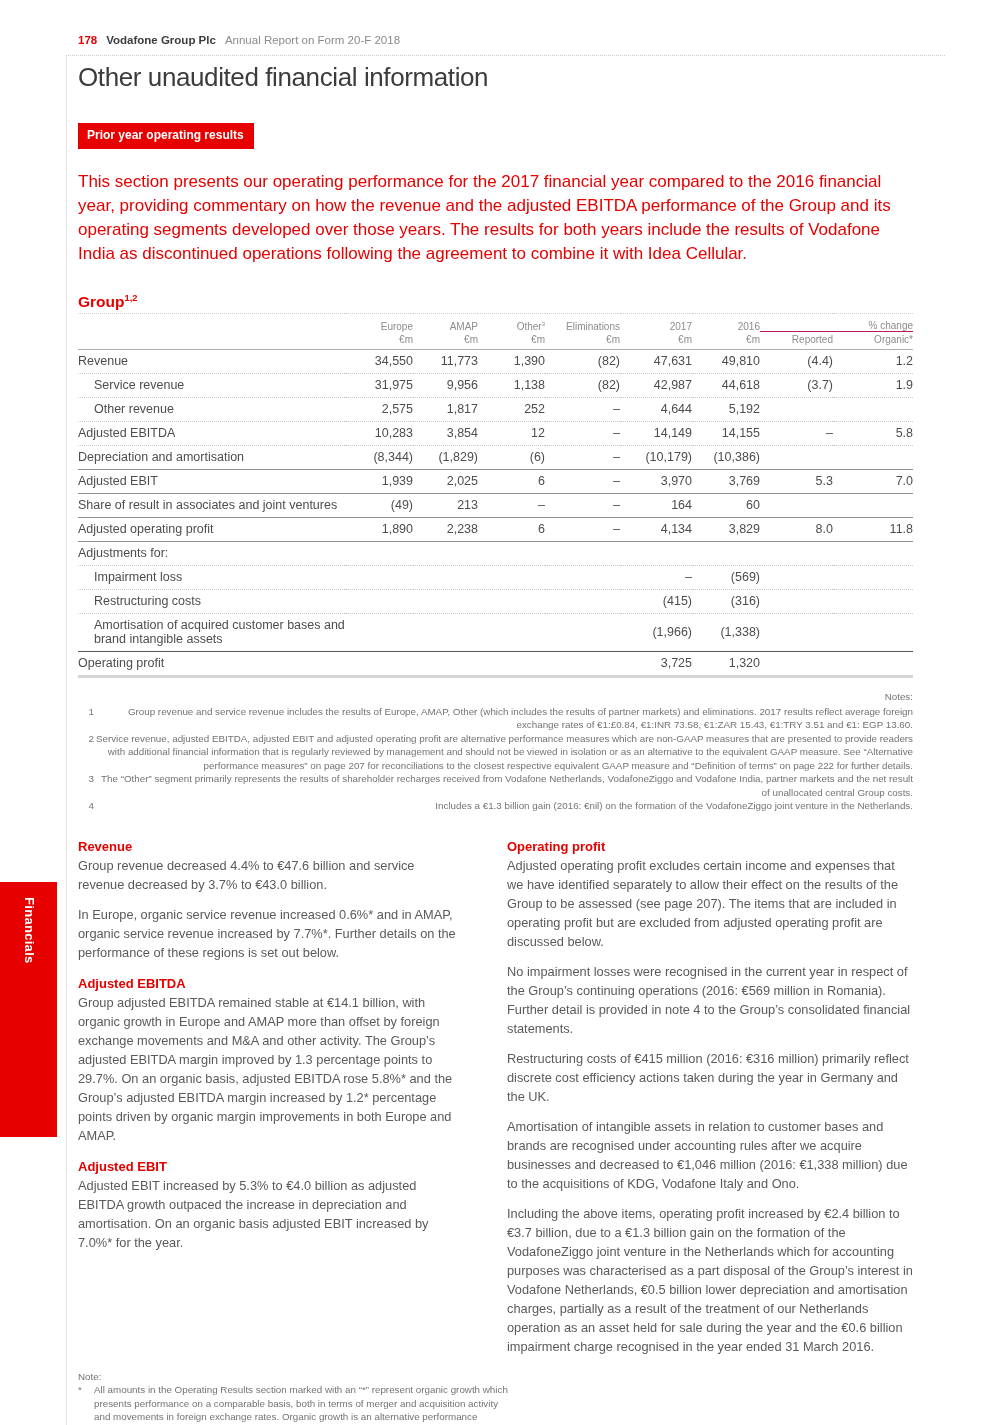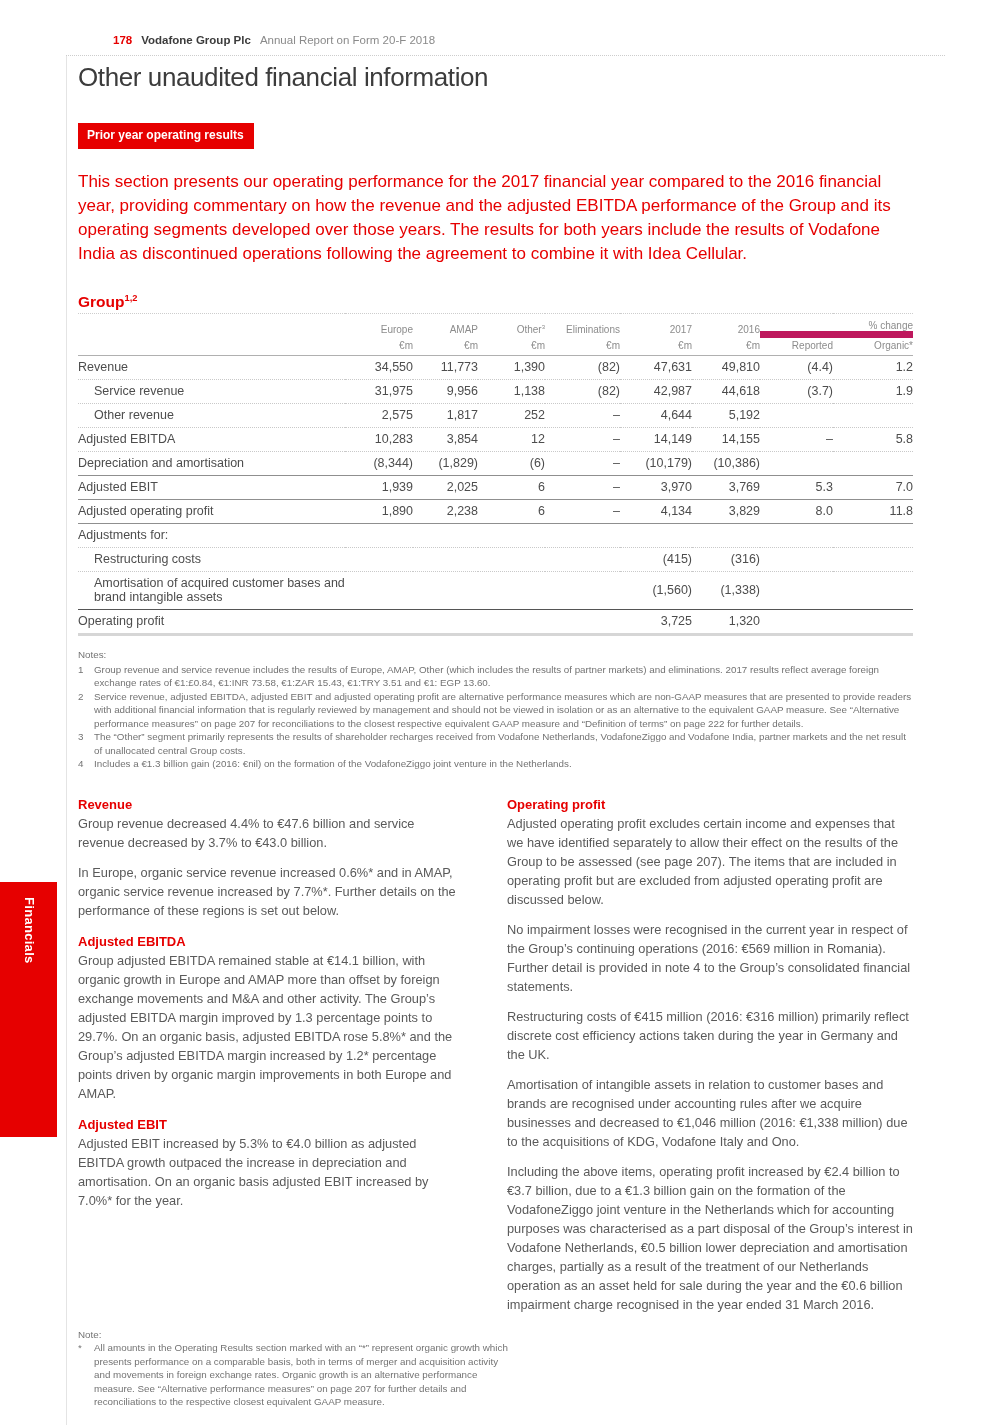--- a/index.html
+++ b/index.html
@@ -5,50 +5,50 @@
   * { margin:0; padding:0; box-sizing:border-box; }
   html,body { background:#ffffff; }
   .page {
     position:relative; width:1008px; height:1425px; background:#fff;
     font-family:"Liberation Sans", sans-serif; overflow:hidden; color:#4d4d4d;
   }
   .vline { position:absolute; left:66px; top:56px; height:1369px; width:1px; background:#e4e4e4; }
   .dotline { position:absolute; top:55px; left:66px; width:879px; border-top:1px dotted #cdcdcd; }
 
   .topbar { position:absolute; top:34px; left:78px; display:flex; gap:9px; align-items:baseline; font-size:11.5px; }
-  .pagenum { color:#e60000; font-weight:bold;margin-left:35px; }
+  .pagenum { color:#e60000; font-weight:bold; }
   .company { color:#3c3c3c; font-weight:bold; }
   .reportname { color:#8a8a8a; }
 
   .content { position:absolute; left:78px; top:62px; width:835px; }
   h1.title { font-size:26px; line-height:30px; color:#3c3c3c; font-weight:normal; letter-spacing:-0.4px; }
   .badge { display:inline-block; margin-top:31px; background:#e60000; color:#fff; font-weight:bold; font-size:12px; padding:5px 10px 7px 9px; }
   .intro { margin-top:21px; width:824px; color:#e60000; font-size:17px; line-height:24px; }
   .group-h { margin-top:27px; color:#e60000; font-size:15.5px; font-weight:bold; }
   sup { font-size:60%; vertical-align:super; line-height:0; }
 
   table.fin { margin-top:2px; width:835px; border-collapse:collapse; table-layout:fixed; }
   table.fin col.c-lbl { width:267px; }
   table.fin th, table.fin td { font-weight:normal; }
   table.fin thead th { font-size:10px; color:#8c8c8c; text-align:right; vertical-align:bottom; }
   table.fin thead tr.hr1 th { padding-top:6px; }
   table.fin thead tr.hr2 th { padding:2px 0 4px; }
   table.fin thead { border-top:1px dotted #cdcdcd; border-bottom:1px solid #b0b0b0; }
-  th.pct { border-bottom:7px solid #be185d; }
+  th.pct { border-bottom:1px solid #be185d; }
   table.fin td { font-size:12.5px; padding:4px 0 5px; }
   td.lbl { text-align:left; color:#4d4d4d; }
   td.lbl.ind { padding-left:16px; }
   td.num { text-align:right; color:#4d4d4d; }
   .b { font-weight:bold; color:#3c3c3c; }
   tbody tr { border-top:1px dotted #c9c9c9; }
   tbody tr:first-child { border-top:none; }
   tbody tr.total { border-top:1px solid #8f8f8f; border-bottom:1px solid #8f8f8f; }
   tbody tr.final { border-top:1px solid #555; border-bottom:3px solid #d6d6d6; }
 
-  .notes { margin-top:12px; width:835px; font-size:9.8px; color:#737373; line-height:13.5px; }
+  .notes { margin-top:12px; width:835px; font-size:9.8px; color:#737373; line-height:13.5px;text-align:right; }
   .notes-title { margin-bottom:1px; }
   .note-item { display:flex; }
   .note-num { width:16px; flex:0 0 16px; }
   .note-text { flex:1; }
 
   .cols { margin-top:26px; display:flex; gap:47px; }
   .col-left { width:382px; }
   .col-right { width:406px; }
   .sec-h { color:#e60000; font-size:13px; font-weight:bold; margin-top:14px; margin-bottom:2px; }
   .sec-h:first-child { margin-top:0; }
@@ -186,20 +186,31 @@
             <td class="lbl b"><span>Adjusted EBIT</span></td>
             <td class="num b">1,939</td>
             <td class="num b">2,025</td>
             <td class="num b">6</td>
             <td class="num b">–</td>
             <td class="num b">3,970</td>
             <td class="num b">3,769</td>
             <td class="num b">5.3</td>
             <td class="num b">7.0</td>
           </tr>
+          <tr class="">
+            <td class="lbl"><span>Share of result in associates and joint ventures</span></td>
+            <td class="num">(49)</td>
+            <td class="num">213</td>
+            <td class="num">–</td>
+            <td class="num">–</td>
+            <td class="num">164</td>
+            <td class="num">60</td>
+            <td class="num"></td>
+            <td class="num"></td>
+          </tr>
           <tr class="total">
             <td class="lbl b"><span>Adjusted operating profit</span></td>
             <td class="num b">1,890</td>
             <td class="num b">2,238</td>
             <td class="num b">6</td>
             <td class="num b">–</td>
             <td class="num b">4,134</td>
             <td class="num b">3,829</td>
             <td class="num b">8.0</td>
             <td class="num b">11.8</td>
@@ -209,37 +220,48 @@
             <td class="num"></td>
             <td class="num"></td>
             <td class="num"></td>
             <td class="num"></td>
             <td class="num"></td>
             <td class="num"></td>
             <td class="num"></td>
             <td class="num"></td>
           </tr>
           <tr class="">
+            <td class="lbl ind"><span>Impairment loss</span></td>
+            <td class="num"></td>
+            <td class="num"></td>
+            <td class="num"></td>
+            <td class="num"></td>
+            <td class="num">–</td>
+            <td class="num">(569)</td>
+            <td class="num"></td>
+            <td class="num"></td>
+          </tr>
+          <tr class="">
             <td class="lbl ind"><span>Restructuring costs</span></td>
             <td class="num"></td>
             <td class="num"></td>
             <td class="num"></td>
             <td class="num"></td>
             <td class="num">(415)</td>
             <td class="num">(316)</td>
             <td class="num"></td>
             <td class="num"></td>
           </tr>
           <tr class="">
             <td class="lbl ind"><span>Amortisation of acquired customer bases and brand intangible assets</span></td>
             <td class="num"></td>
             <td class="num"></td>
             <td class="num"></td>
             <td class="num"></td>
-            <td class="num">(1,560)</td>
+            <td class="num">(1,966)</td>
             <td class="num">(1,338)</td>
             <td class="num"></td>
             <td class="num"></td>
           </tr>
           <tr class="final">
             <td class="lbl b"><span>Operating profit</span></td>
             <td class="num b"></td>
             <td class="num b"></td>
             <td class="num b"></td>
             <td class="num b"></td>

